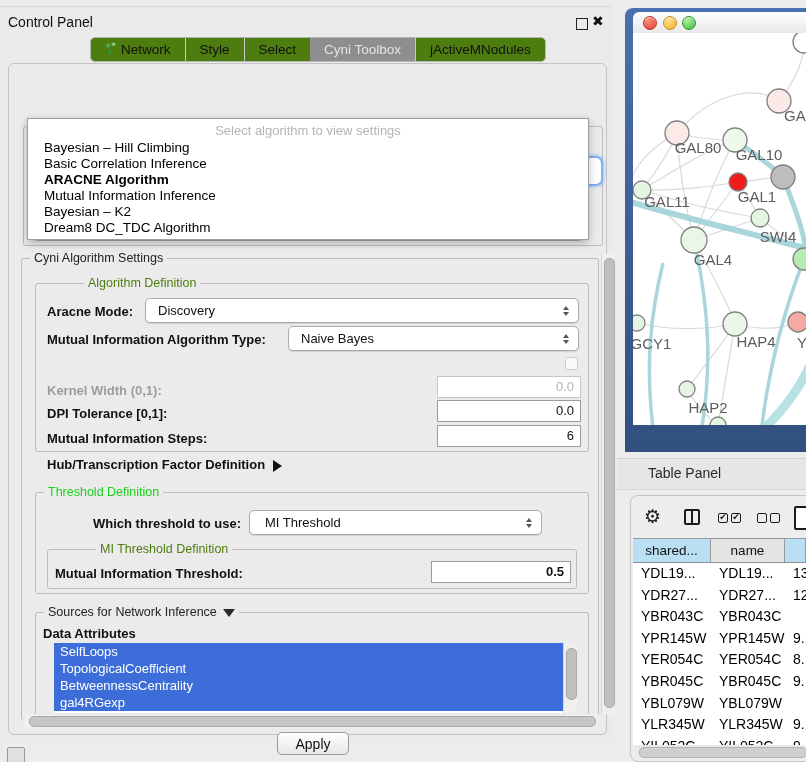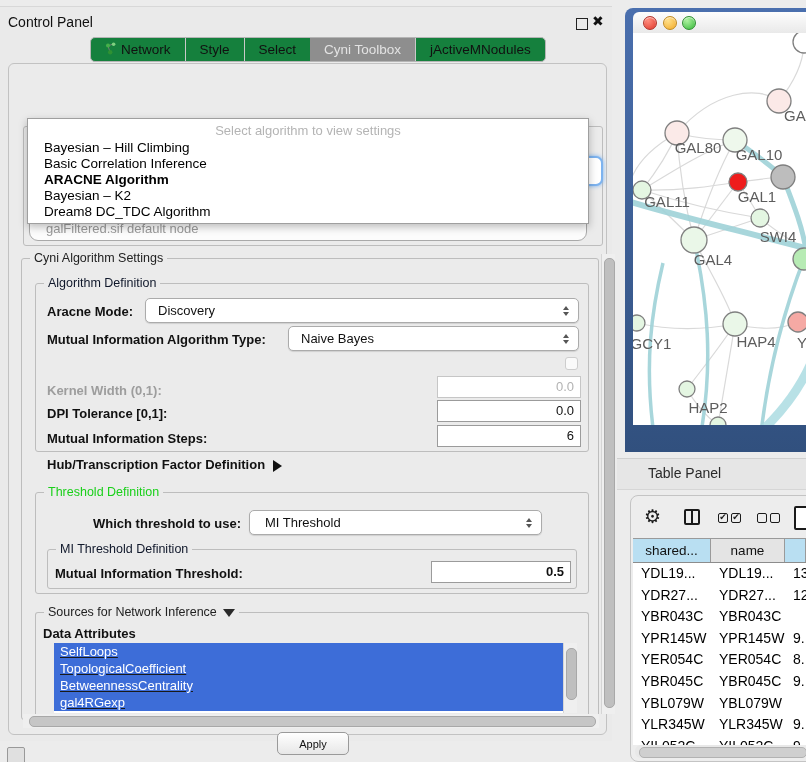--- a/index.html
+++ b/index.html
@@ -7,21 +7,21 @@
        font-family:"Liberation Sans","DejaVu Sans",sans-serif;color:#1a1a1a;}
   .abs{position:absolute;}
 
   
   .cp{left:0;top:6px;width:612px;height:734px;background:#eaeaea;border-top:1px solid #d8d8d8;}
   .cp-title{left:8px;top:7px;font-size:14px;color:#111;}
   .win-float{left:576px;top:11px;width:10px;height:10px;border:1.6px solid #222;background:transparent;}
   .win-close{left:592px;top:6px;font-size:14px;font-weight:bold;color:#111;}
 
   .tabbar{left:90px;top:30px;height:23px;display:flex;align-items:stretch;
-          border:1px solid #b5b5b5;border-radius:5px;background:#15803d;overflow:hidden;}
+          border:1px solid #b5b5b5;border-radius:5px;background:#4d7c0f;overflow:hidden;}
   .ttab{display:flex;align-items:center;gap:5px;padding:0 14px;font-size:13.5px;color:#111;
         border-left:1px solid #c9c9c9;white-space:nowrap;}
   .ttab:first-child{border-left:none;}
   .ttab.sel{background:#8e8e8e;color:#e3e3e3;border-left:none;}
 
   .content{left:8px;top:56px;width:597px;height:670px;background:#ebebeb;
            border:1px solid #c2c2c2;border-radius:6px;}
 
   
   .ghost-group{left:14px;top:62px;width:578px;height:118px;border:1px solid #bdbdbd;border-radius:3px;}
@@ -33,21 +33,21 @@
   
   .popup{left:18px;top:54px;width:560px;background:#ffffff;border:1px solid #9f9f9f;
          box-shadow:0 3px 8px rgba(0,0,0,.25);z-index:50;padding:2px 0 3px 0;}
   .popup .ph{font-size:13px;color:#b4b4b4;text-align:center;height:19px;line-height:19px;}
   .popup .item{font-size:13.5px;color:#000;height:16px;line-height:16px;padding-left:16px;}
   .popup .item.bold{font-weight:bold;}
 
   
   .group{border:1px solid #bdbdbd;border-radius:3px;}
   .glabel{position:absolute;top:-8px;left:8px;background:#ebebeb;padding:0 4px;font-size:12.5px;}
-  .glabel.blue{color:#0f172a;}
+  .glabel.blue{color:#4d7c0f;margin-left:40px;}
   .glabel.green{color:#19d019;}
   .glabel.black{color:#222;}
 
   .lbl{font-size:13px;font-weight:bold;color:#111;white-space:nowrap;}
   .lbl.dis{color:#9d9d9d;}
 
   .combo{background:#fff;border:1px solid #ababab;border-radius:5px;box-sizing:border-box;
          font-size:13px;color:#111;display:flex;align-items:center;padding-left:12px;
          box-shadow:0 1px 1px rgba(0,0,0,.12);}
   .stepper{position:absolute;right:9px;top:50%;transform:translateY(-50%);display:flex;flex-direction:column;gap:2px;}
@@ -59,30 +59,30 @@
          text-align:right;padding:0 6px;line-height:20px;}
   .field.dis{border-color:#c6c6c6;color:#b3b3b3;}
 
   .chk{width:13px;height:13px;border:1px solid #cdcdcd;border-radius:3px;background:#fafafa;box-sizing:border-box;}
 
   .tri-r{display:inline-block;width:0;height:0;border-top:6px solid transparent;border-bottom:6px solid transparent;
          border-left:9px solid #111;margin-left:8px;vertical-align:middle;}
   .tri-d{display:inline-block;width:0;height:0;border-left:6px solid transparent;border-right:6px solid transparent;
          border-top:8px solid #2a2a2a;margin-left:6px;vertical-align:middle;}
 
-  .attr-list{background:#fff;text-decoration:underline;}
+  .attr-list{background:#fff;}
   .attr-row{height:17px;line-height:17px;background:#3d6dd8;color:#fff;font-size:13px;padding-left:6px;}
 
   .sb-v{background:#efefef;border-left:1px solid #d5d5d5;}
   .sb-v .thumb{position:absolute;left:1.5px;width:9px;background:#bfbfbf;border:1px solid #a8a8a8;border-radius:5px;}
   .sb-h{background:#efefef;}
   .sb-h .thumb{position:absolute;top:1.5px;height:9px;background:#c6c6c6;border:1px solid #a8a8a8;border-radius:5px;}
 
   .apply{left:268px;top:668px;width:72px;height:23px;border:1px solid #9a9a9a;border-radius:5px;
-         background:linear-gradient(#ffffff,#e7e7e7);font-size:11px;color:#111;
+         background:linear-gradient(#ffffff,#e7e7e7);font-size:14px;color:#111;
          font-family:inherit;text-align:center;line-height:21px;}
 
   
   .netwin{left:625px;top:8px;width:181px;height:444px;background:linear-gradient(#4a6fae,#31507e);
           border-top-left-radius:8px;}
   .net-titlebar{left:633px;top:12px;width:173px;height:21px;background:linear-gradient(#fdfdfd,#e9e9e9);
                 border-top-left-radius:6px;border-bottom:1px solid #a8a8a8;}
   .tl{width:12px;height:12px;border-radius:50%;box-shadow:inset 0 1px 1px rgba(255,255,255,.7);}
   .tl.red{background:radial-gradient(circle at 35% 30%,#ff8d7e,#e0382c);border:1px solid #b0322a;}
   .tl.yel{background:radial-gradient(circle at 35% 30%,#ffe08a,#f3ab28);border:1px solid #c08a1f;}
@@ -160,20 +160,21 @@
       <div class="abs ghost-group"></div>
       <div class="abs focus-combo"></div>
       <div class="abs ghost-combo">galFiltered.sif default node</div>
 
       <div class="abs popup">
         <div class="ph">Select algorithm to view settings</div>
         <div id="dd-items">
             <div class="item">Bayesian – Hill Climbing</div>
             <div class="item">Basic Correlation Inference</div>
             <div class="item bold">ARACNE Algorithm</div>
+            <div class="item">Mutual Information Inference</div>
             <div class="item">Bayesian – K2</div>
             <div class="item">Dream8 DC_TDC Algorithm</div>
           </div>
       </div>
 
       <div class="abs group" style="left:12px;top:194px;width:576px;height:460px;">
         <span class="glabel black">Cyni Algorithm Settings</span>
       </div>
 
       <div class="abs group" style="left:26px;top:219px;width:552px;height:167px;">

